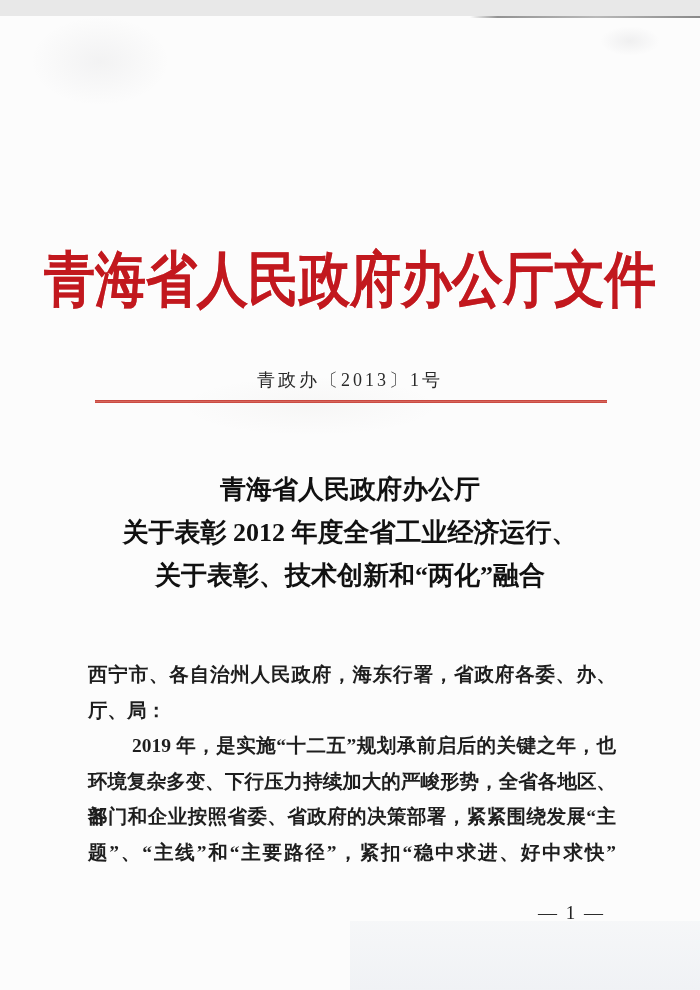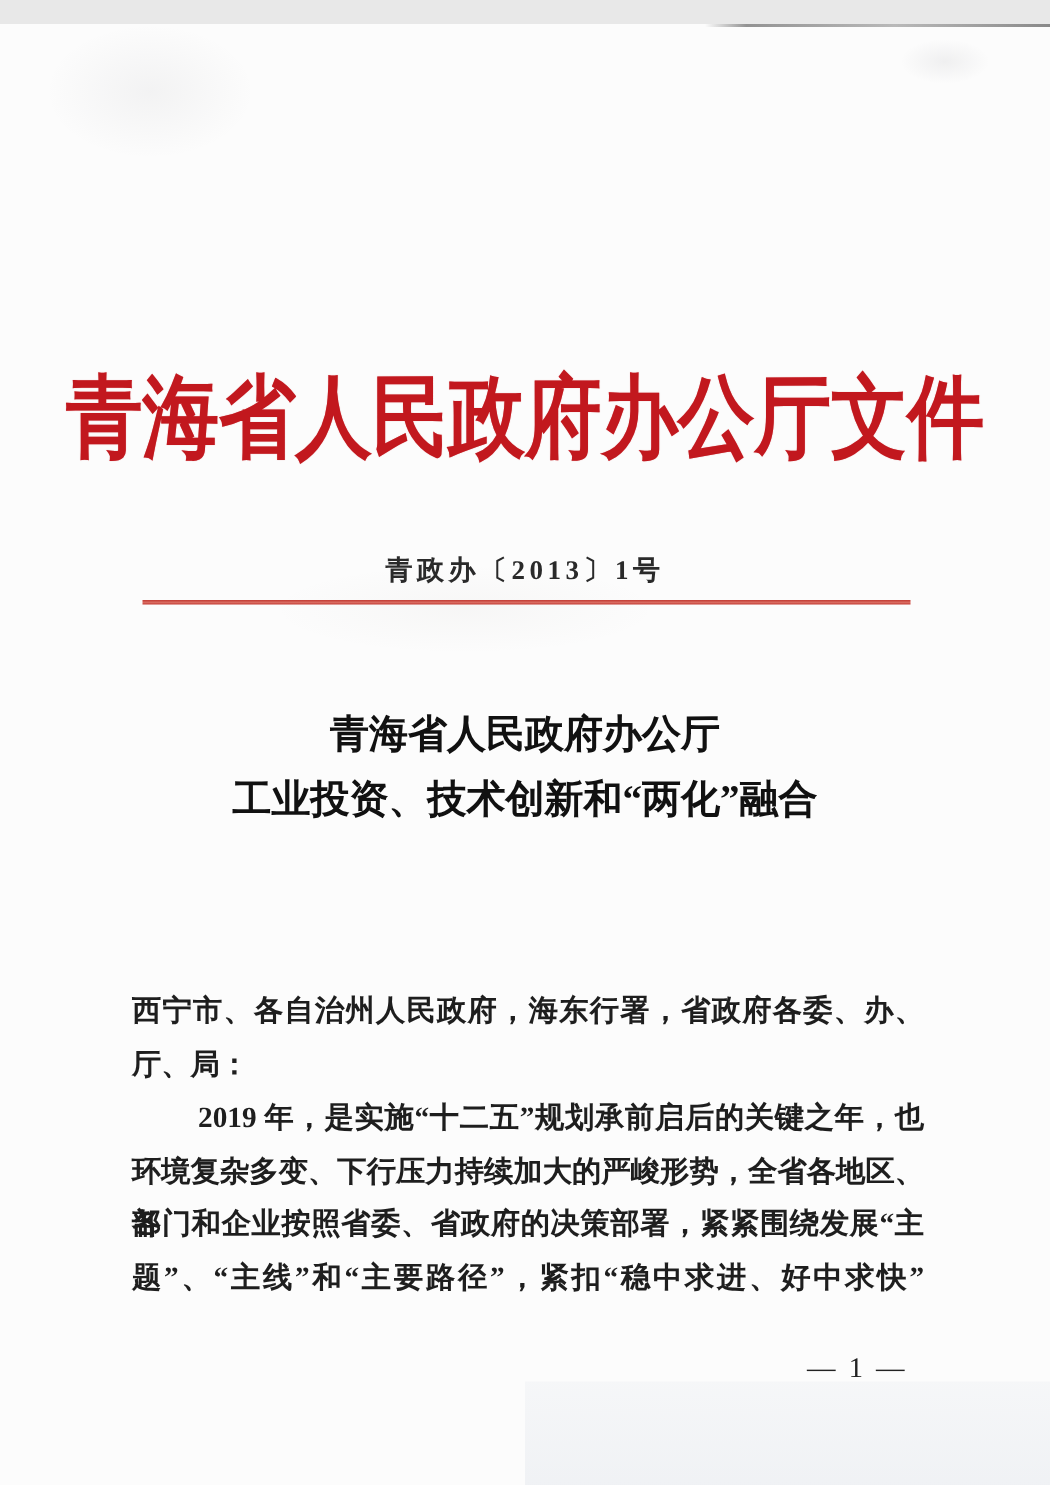--- a/index.html
+++ b/index.html
@@ -53,21 +53,20 @@
     transform:scaleY(1.18);transform-origin:center;
     text-shadow:0 0 .5px rgba(194,24,30,.6);
     white-space:nowrap;
   }
   .doc-number{
     position:absolute;left:0;top:352px;width:700px;
     text-align:center;
     font-size:18px;color:#2a2a2a;
     letter-spacing:3px;
     font-family:"Liberation Serif","DejaVu Serif",serif;
-    font-weight:bold;
   }
   .red-rule{
     position:absolute;left:95px;top:384px;width:512px;height:3px;
     background:linear-gradient(180deg,var(--rule-red) 0%,#d96a60 55%,var(--rule-red) 100%);
   }
   
   .title-block{
     position:absolute;left:40px;top:452px;width:620px;
     text-align:center;color:#111;
   }
@@ -111,21 +110,22 @@
   <div class="smudge s3"></div>
 
   <h1 class="header-red">青海省人民政府办公厅文件</h1>
 
   <div class="doc-number">青政办〔2013〕1号</div>
 
   <div class="red-rule"></div>
 
   <div class="title-block">
     <div class="title-line">青海省人民政府办公厅</div>
-    <div class="title-line">工业投资、技术创新和“两化”融合</div>
+    <div class="title-line">关于表彰 2012 年度全省工业经济运行、</div>
+    <div class="title-line">关于表彰、技术创新和“两化”融合</div>
   </div>
 
   <div class="body-block">
     <div class="body-line justify">西宁市、各自治州人民政府，海东行署，省政府各委、办、</div>
     <div class="body-line">厅、局：</div>
     <div class="body-line justify indent">2019 年，是实施“十二五”规划承前启后的关键之年，也</div>
     <div class="body-line justify">环境复杂多变、下行压力持续加大的严峻形势，全省各地区、各</div>
     <div class="body-line justify">部门和企业按照省委、省政府的决策部署，紧紧围绕发展“主</div>
     <div class="body-line justify">题”、“主线”和“主要路径”，紧扣“稳中求进、好中求快”</div>
   </div>

